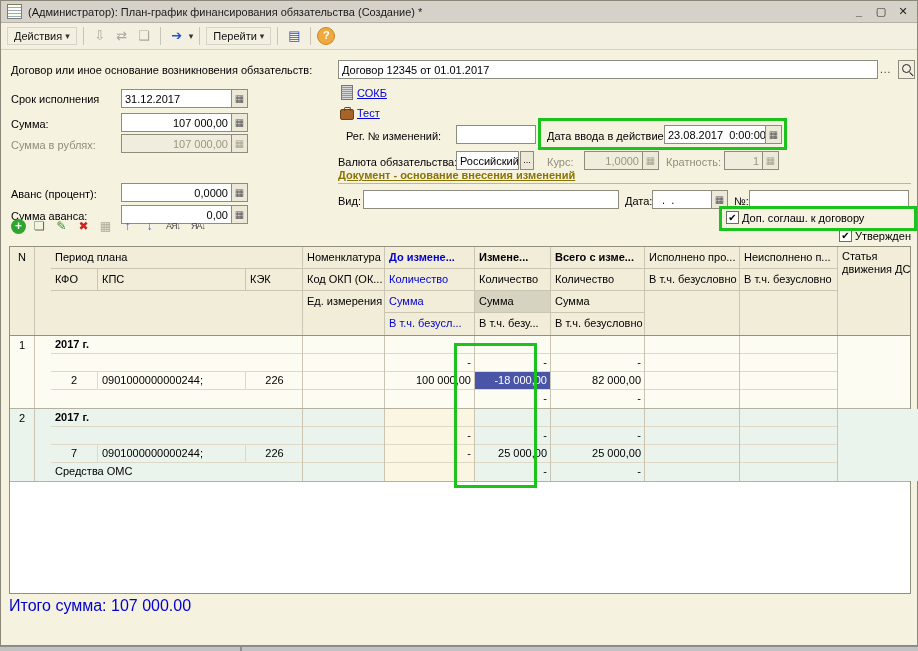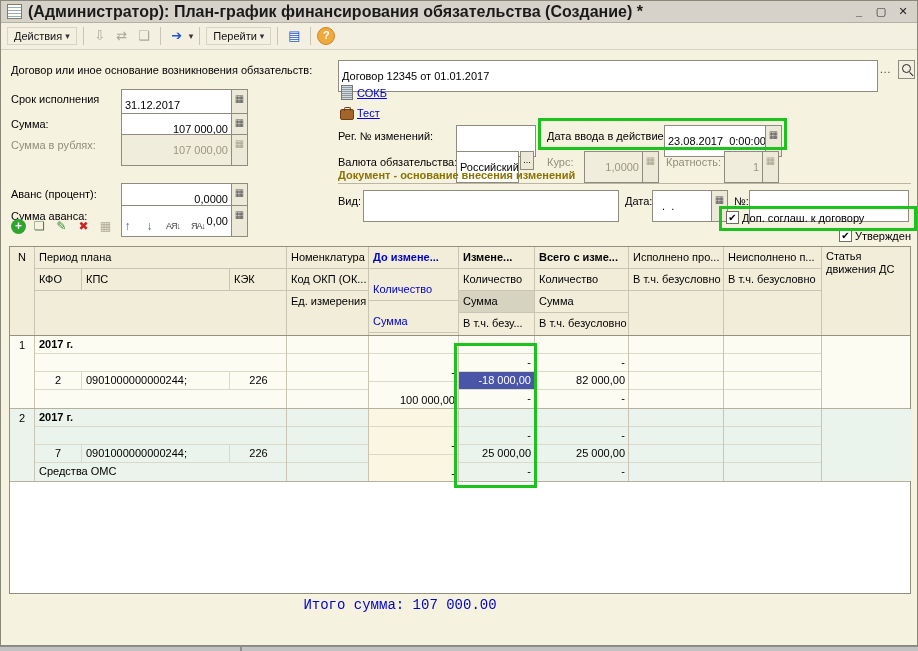--- a/index.html
+++ b/index.html
@@ -4,21 +4,21 @@
 <style>
   html,body{margin:0;padding:0;width:918px;height:651px;overflow:hidden;
     font-family:"Liberation Sans","DejaVu Sans",sans-serif;background:#c2c2c2;}
   #window{position:absolute;left:0;top:0;width:918px;height:646px;background:#f6f2e0;
     border:1px solid #8a8878;box-sizing:border-box;}
   
   .titlebar{position:absolute;left:0;top:0;width:100%;height:22px;background:#d6d2c9;
     border-bottom:1px solid #b3b0a4;display:flex;align-items:center;box-sizing:border-box;}
   .ticon{width:13px;height:13px;margin:0 6px 0 6px;background:#fdfcf0;border:1px solid #7f7d6e;
     background-image:repeating-linear-gradient(#fdfcf0 0 2px,#9ab 2px 3px);}
-  .ttext{font-size:16px;font-weight:bold;color:#1a1a1a;white-space:nowrap;}
+  .ttext{font-size:11px;font-weight:normal;color:#1a1a1a;white-space:nowrap;}
   .wctrls{margin-left:auto;display:flex;align-items:center;padding-right:6px;gap:6px;}
   .wbtn{width:16px;height:15px;text-align:center;line-height:14px;font-size:11px;font-weight:bold;
     color:#222;cursor:pointer;}
   
   .toolbar{position:absolute;left:0;top:22px;width:100%;height:27px;background:#f3f0e2;
     border-bottom:1px solid #d6d2c1;display:flex;align-items:center;padding-left:6px;
     box-sizing:border-box;gap:2px;font-size:11px;}
   .tbtn{display:flex;align-items:center;gap:3px;padding:2px 6px;border:1px solid #d8d4c4;
     background:#f3f0e2;cursor:pointer;color:#111;}
   .dd{font-size:9px;color:#333;}
@@ -26,21 +26,21 @@
   .ticn{width:20px;height:19px;text-align:center;line-height:18px;font-size:13px;cursor:pointer;}
   .ticn.dis{color:#aaa79a;cursor:default;}
   .ticn.blue{color:#2255cc;}
   .hlp{width:16px;height:16px;border-radius:50%;background:#f0a93c;border:1px solid #c8862a;
     color:#fff;font-weight:bold;text-align:center;line-height:14px;font-size:11px;cursor:pointer;}
   
   .lab{position:absolute;font-size:11px;color:#000;white-space:nowrap;line-height:13px;}
   .lab.dim{color:#908e7c;}
   .seclab{position:absolute;font-size:11px;font-weight:bold;color:#8b7300;white-space:nowrap;}
   .secline{position:absolute;height:1px;background:#bab6a3;}
-  .inp{position:absolute;background:#fff;border:1px solid #8e8c7e;height:32px;box-sizing:border-box;
+  .inp{position:absolute;background:#fff;border:1px solid #8e8c7e;height:19px;box-sizing:border-box;
     display:flex;align-items:center;font-size:11px;cursor:text;}
   .inp .tx{flex:1;padding:0 3px;white-space:pre;overflow:hidden;}
   .inp .tx.num{text-align:right;}
   .inp .ibtn{width:15px;height:100%;border-left:1px solid #8e8c7e;background:#ece9d8;color:#555;
     font-size:10px;line-height:17px;text-align:center;cursor:pointer;flex:none;}
   .inp.dis{background:#f1eddd;}
   .inp.dis .tx{color:#9a9781;}
   .inp.dis .ibtn{color:#a5a28d;}
   .dotsflat{position:absolute;font-size:10px;color:#333;cursor:pointer;letter-spacing:1px;}
   .dotsbtn{position:absolute;width:14px;height:19px;background:#ece9d8;border:1px solid #8e8c7e;
@@ -75,22 +75,22 @@
     border:1px solid #94907f;box-sizing:border-box;display:flex;flex-direction:column;
     font-size:11px;color:#000;}
   .thead{display:flex;height:88px;background:#f1edd9;border-bottom:1px solid #94907f;flex:none;}
   .tgroup{display:flex;height:72px;border-bottom:1px solid #b5b19e;flex:none;background:#fdfcf3;}
   .tgroup.g2{background:#eaf3ec;}
   .tgroup.g2 .col{background:#eaf3ec;}
   .tgroup.g2 .col.w-do{background:#fbf6e2;}
   .tfill{flex:1;background:#fff;}
   .col{display:flex;flex-direction:column;border-right:1px solid #c9c5b2;box-sizing:border-box;flex:none;}
   .col.last{border-right:none;}
-  .w-n{width:25px;}.w-left{width:252px;}.w-kfo{width:47px;}.w-kps{width:148px;}.w-kek{width:57px;}
-  .w-nom{width:82px;}.w-do{width:90px;gap:10px;}.w-izm{width:76px;}.w-vse{width:94px;}
+  .w-n{width:25px;}.w-left{width:252px;margin-left:16px;}.w-kfo{width:47px;}.w-kps{width:148px;}.w-kek{width:57px;}
+  .w-nom{width:82px;}.w-do{width:90px;}.w-izm{width:76px;}.w-vse{width:94px;}
   .w-isp{width:95px;}.w-nei{width:98px;}.w-sta{width:90px;}
   .hcell{height:22px;line-height:21px;border-bottom:1px solid #c9c5b2;padding-left:4px;
     box-sizing:border-box;white-space:nowrap;overflow:hidden;flex:none;}
   .hcell.tall{height:88px;border-bottom:none;}
   .hcell.merge{height:44px;border-bottom:none;}
   .hcell.lasth{border-bottom:none;}
   .hcell.wrap{white-space:normal;line-height:13px;padding-top:3px;}
   .hcell.cen{text-align:center;padding-left:0;}
   .split{display:flex;padding:0;}
   .sub{border-right:1px solid #c9c5b2;height:22px;line-height:21px;box-sizing:border-box;
@@ -106,21 +106,21 @@
   .bcell.num{text-align:right;padding-right:3px;padding-left:0;}
   .ncell{text-align:center;padding-top:1px;padding-left:0;}
   .selcell{background:#4a55a8;color:#fff;}
   .sub2{border-right:1px solid #ddd9c8;height:18px;line-height:17px;box-sizing:border-box;
     padding-left:4px;flex:none;overflow:hidden;}
   .sub2.nob{border-right:none;}
   .sub2.cen{text-align:center;padding-left:0;}
   
   .gbox{position:absolute;border:3px solid #1dc31d;box-sizing:border-box;pointer-events:none;z-index:30;}
   
-  .total{position:absolute;left:8px;top:596px;width:782px;text-align:center;font-size:14px;color:#0000cc;font-family:Liberation Mono, monospace;}
+  .total{position:absolute;left:8px;top:596px;width:782px;text-align:left;font-size:16px;color:#0000cc;}
   .btnbar{position:absolute;left:0;top:618px;width:100%;height:25px;border-top:1px solid #b5b19e;
     background:#f6f2e0;display:flex;align-items:center;justify-content:flex-end;
     box-sizing:border-box;padding-right:4px;font-size:11px;}
   .fbtn{padding:2px 9px;cursor:pointer;color:#111;}
   .fbtn.okb{font-weight:bold;}
   .fsep{width:1px;height:14px;background:#b5b19e;}
   .deskstrip{position:absolute;left:0;top:646px;width:918px;height:5px;background:#c2c2c2;
     border-top:1px solid #8f8f8f;}
   .deskmark{position:absolute;left:240px;top:647px;width:2px;height:4px;background:#8f8f8f;}
 </style>
@@ -199,21 +199,21 @@
   <div class="inp" style="left:120px;top:204px;width:127px;">
     <span class="tx num">0,00</span>
     <span class="ibtn">▦</span>
   </div>
 
   <span class="bld-icon" style="left:340px;top:84px;"></span>
   <a class="link" style="left:356px;top:86px;">СОКБ</a>
   <span class="brf-icon" style="left:339px;top:108px;"></span>
   <a class="link" style="left:356px;top:106px;">Тест</a>
 
-  <span class="lab" style="left:337px;top:129px;">Рег. № изменений:</span>
+  <span class="lab" style="left:345px;top:129px;">Рег. № изменений:</span>
   <div class="inp" style="left:455px;top:124px;width:80px;">
     <span class="tx"></span>
   </div>
   <span class="lab" style="left:546px;top:129px;">Дата ввода в действие:</span>
   <div class="inp" style="left:663px;top:124px;width:118px;">
     <span class="tx">23.08.2017  0:00:00</span>
     <span class="ibtn">▦</span>
   </div>
 
   <span class="lab" style="left:337px;top:155px;">Валюта обязательства:</span>
@@ -225,21 +225,21 @@
   <div class="inp dis" style="left:583px;top:150px;width:75px;">
     <span class="tx num">1,0000</span>
     <span class="ibtn">▦</span>
   </div>
   <span class="lab dim" style="left:665px;top:155px;">Кратность:</span>
   <div class="inp dis" style="left:723px;top:150px;width:55px;">
     <span class="tx num">1</span>
     <span class="ibtn">▦</span>
   </div>
 
-  <span class="seclab" style="left:337px;top:168px;">Документ - основание внесения изменений</span>
+  <span class="seclab" style="left:337px;top:168px;text-decoration:underline;">Документ - основание внесения изменений</span>
   <div class="secline" style="left:337px;top:182px;width:573px;"></div>
 
   <span class="lab" style="left:337px;top:194px;">Вид:</span>
   <div class="inp" style="left:362px;top:189px;width:256px;">
     <span class="tx"></span>
   </div>
   <span class="lab" style="left:624px;top:194px;">Дата:</span>
   <div class="inp" style="left:651px;top:189px;width:76px;">
     <span class="tx">  .  .</span>
     <span class="ibtn">▦</span>

